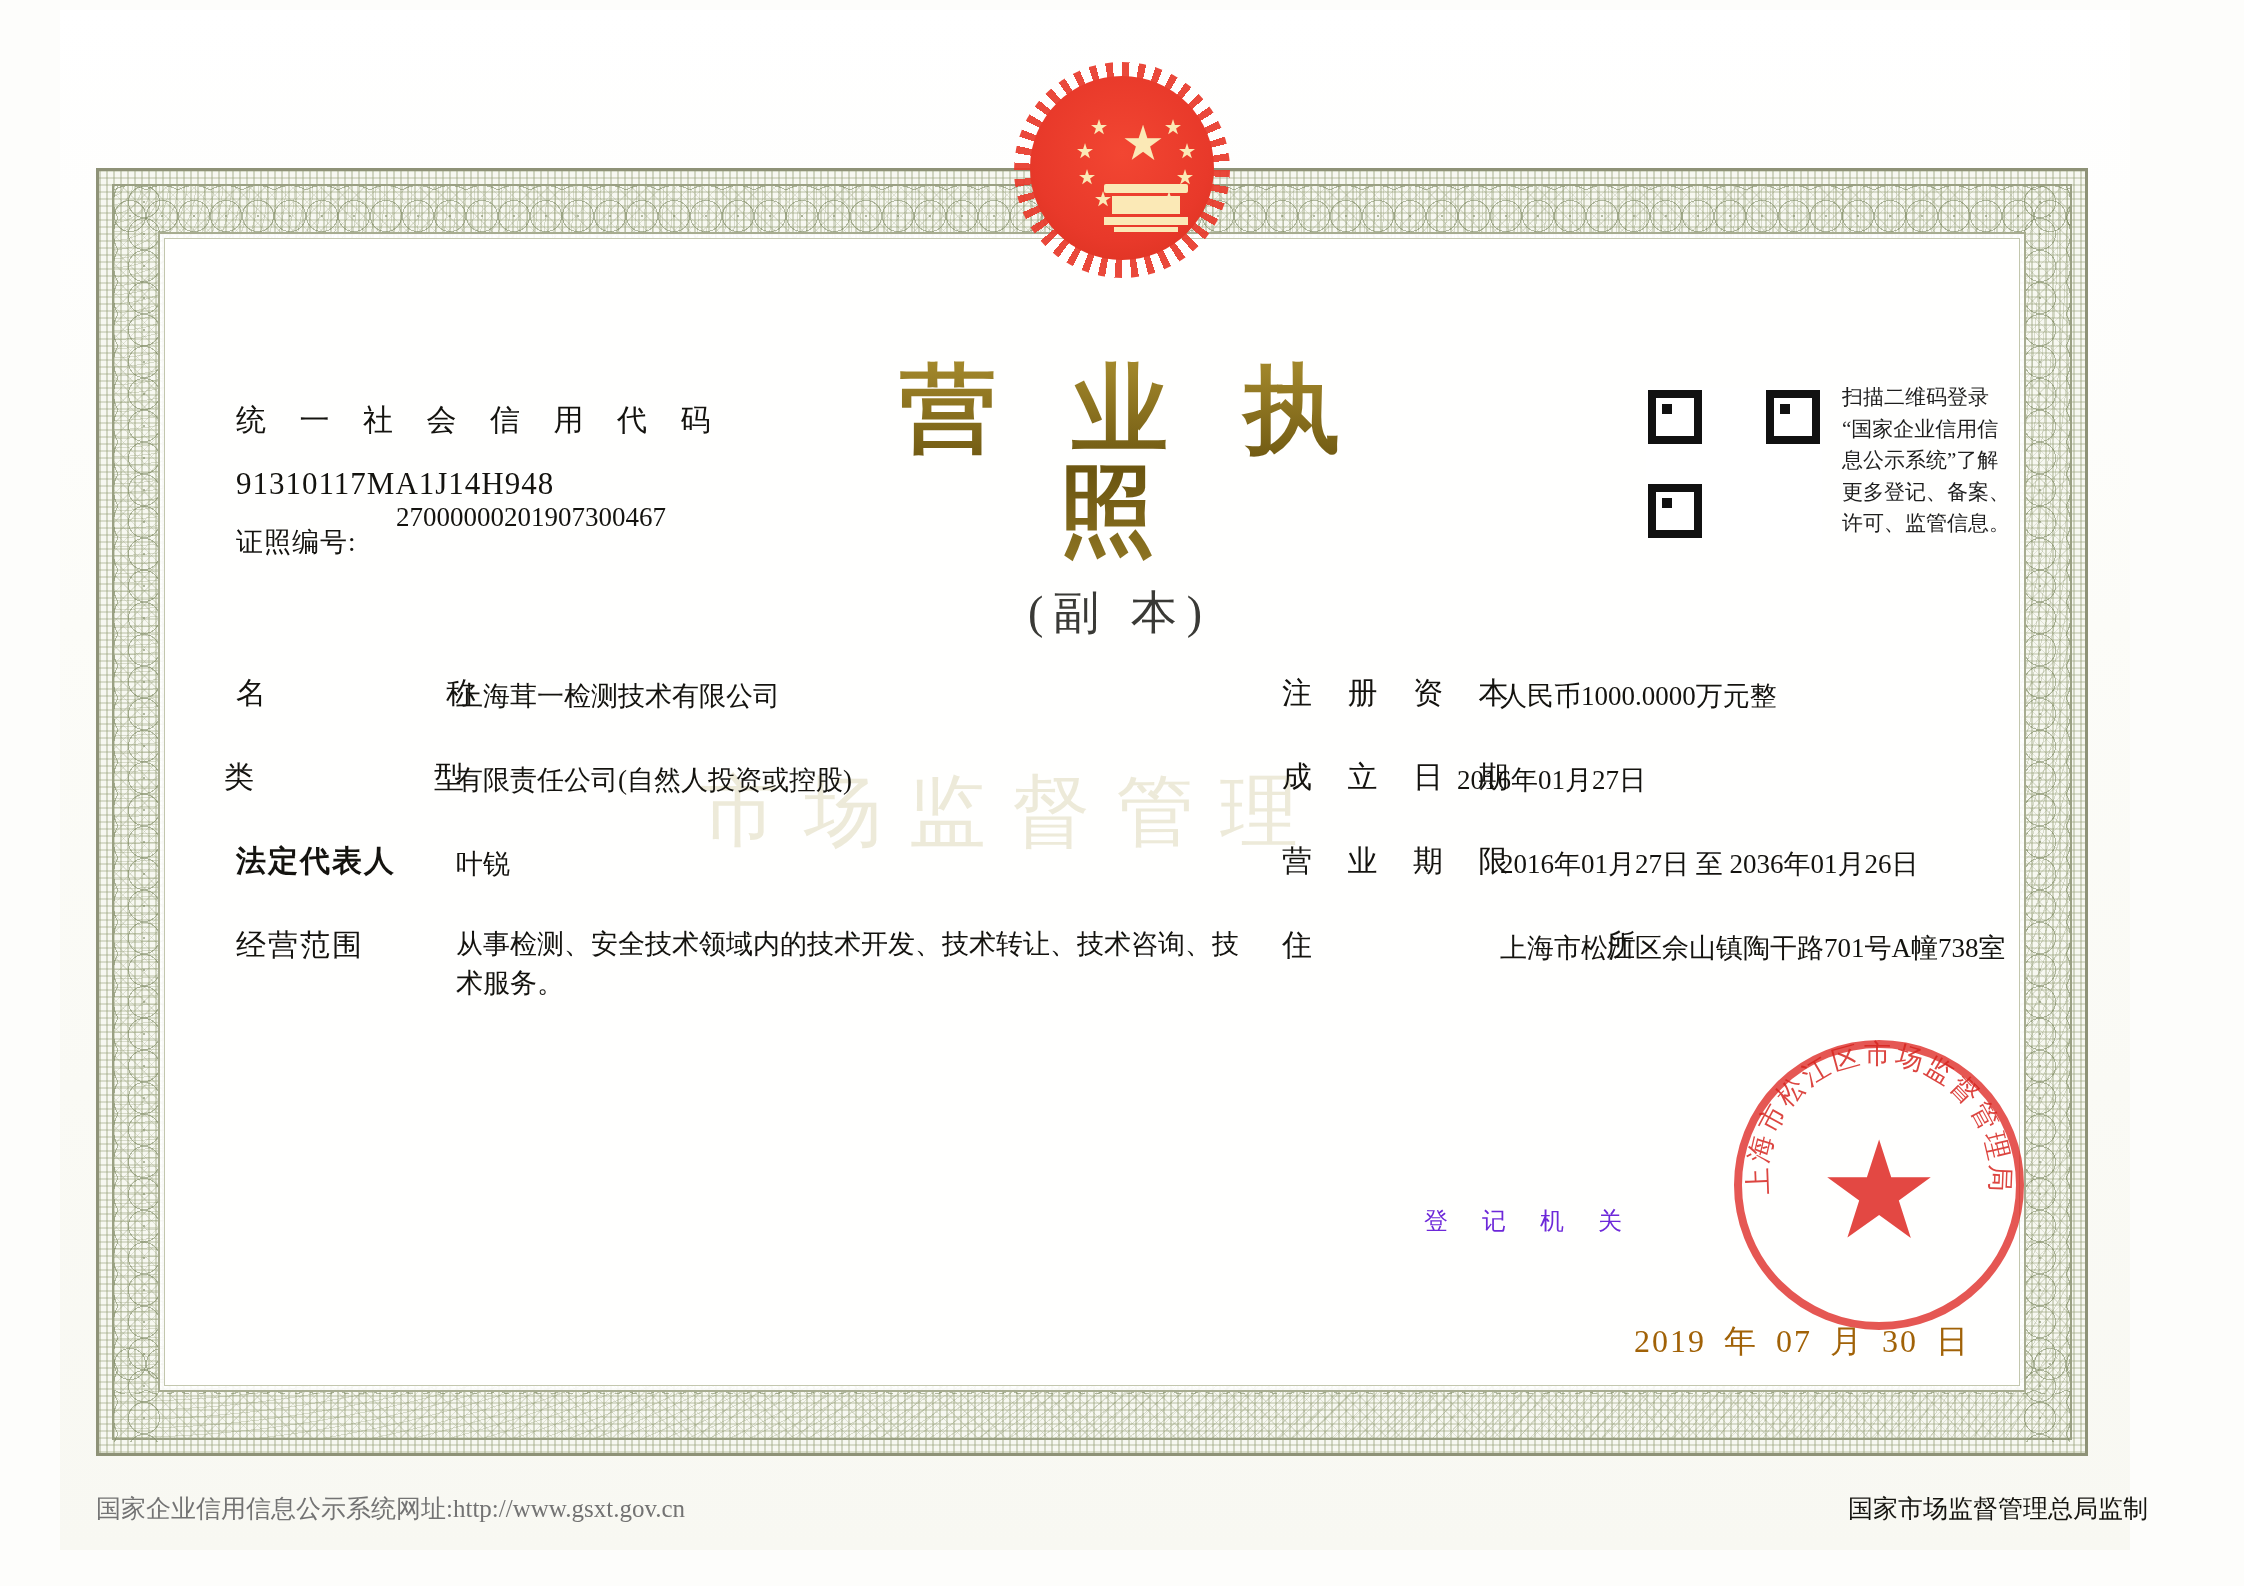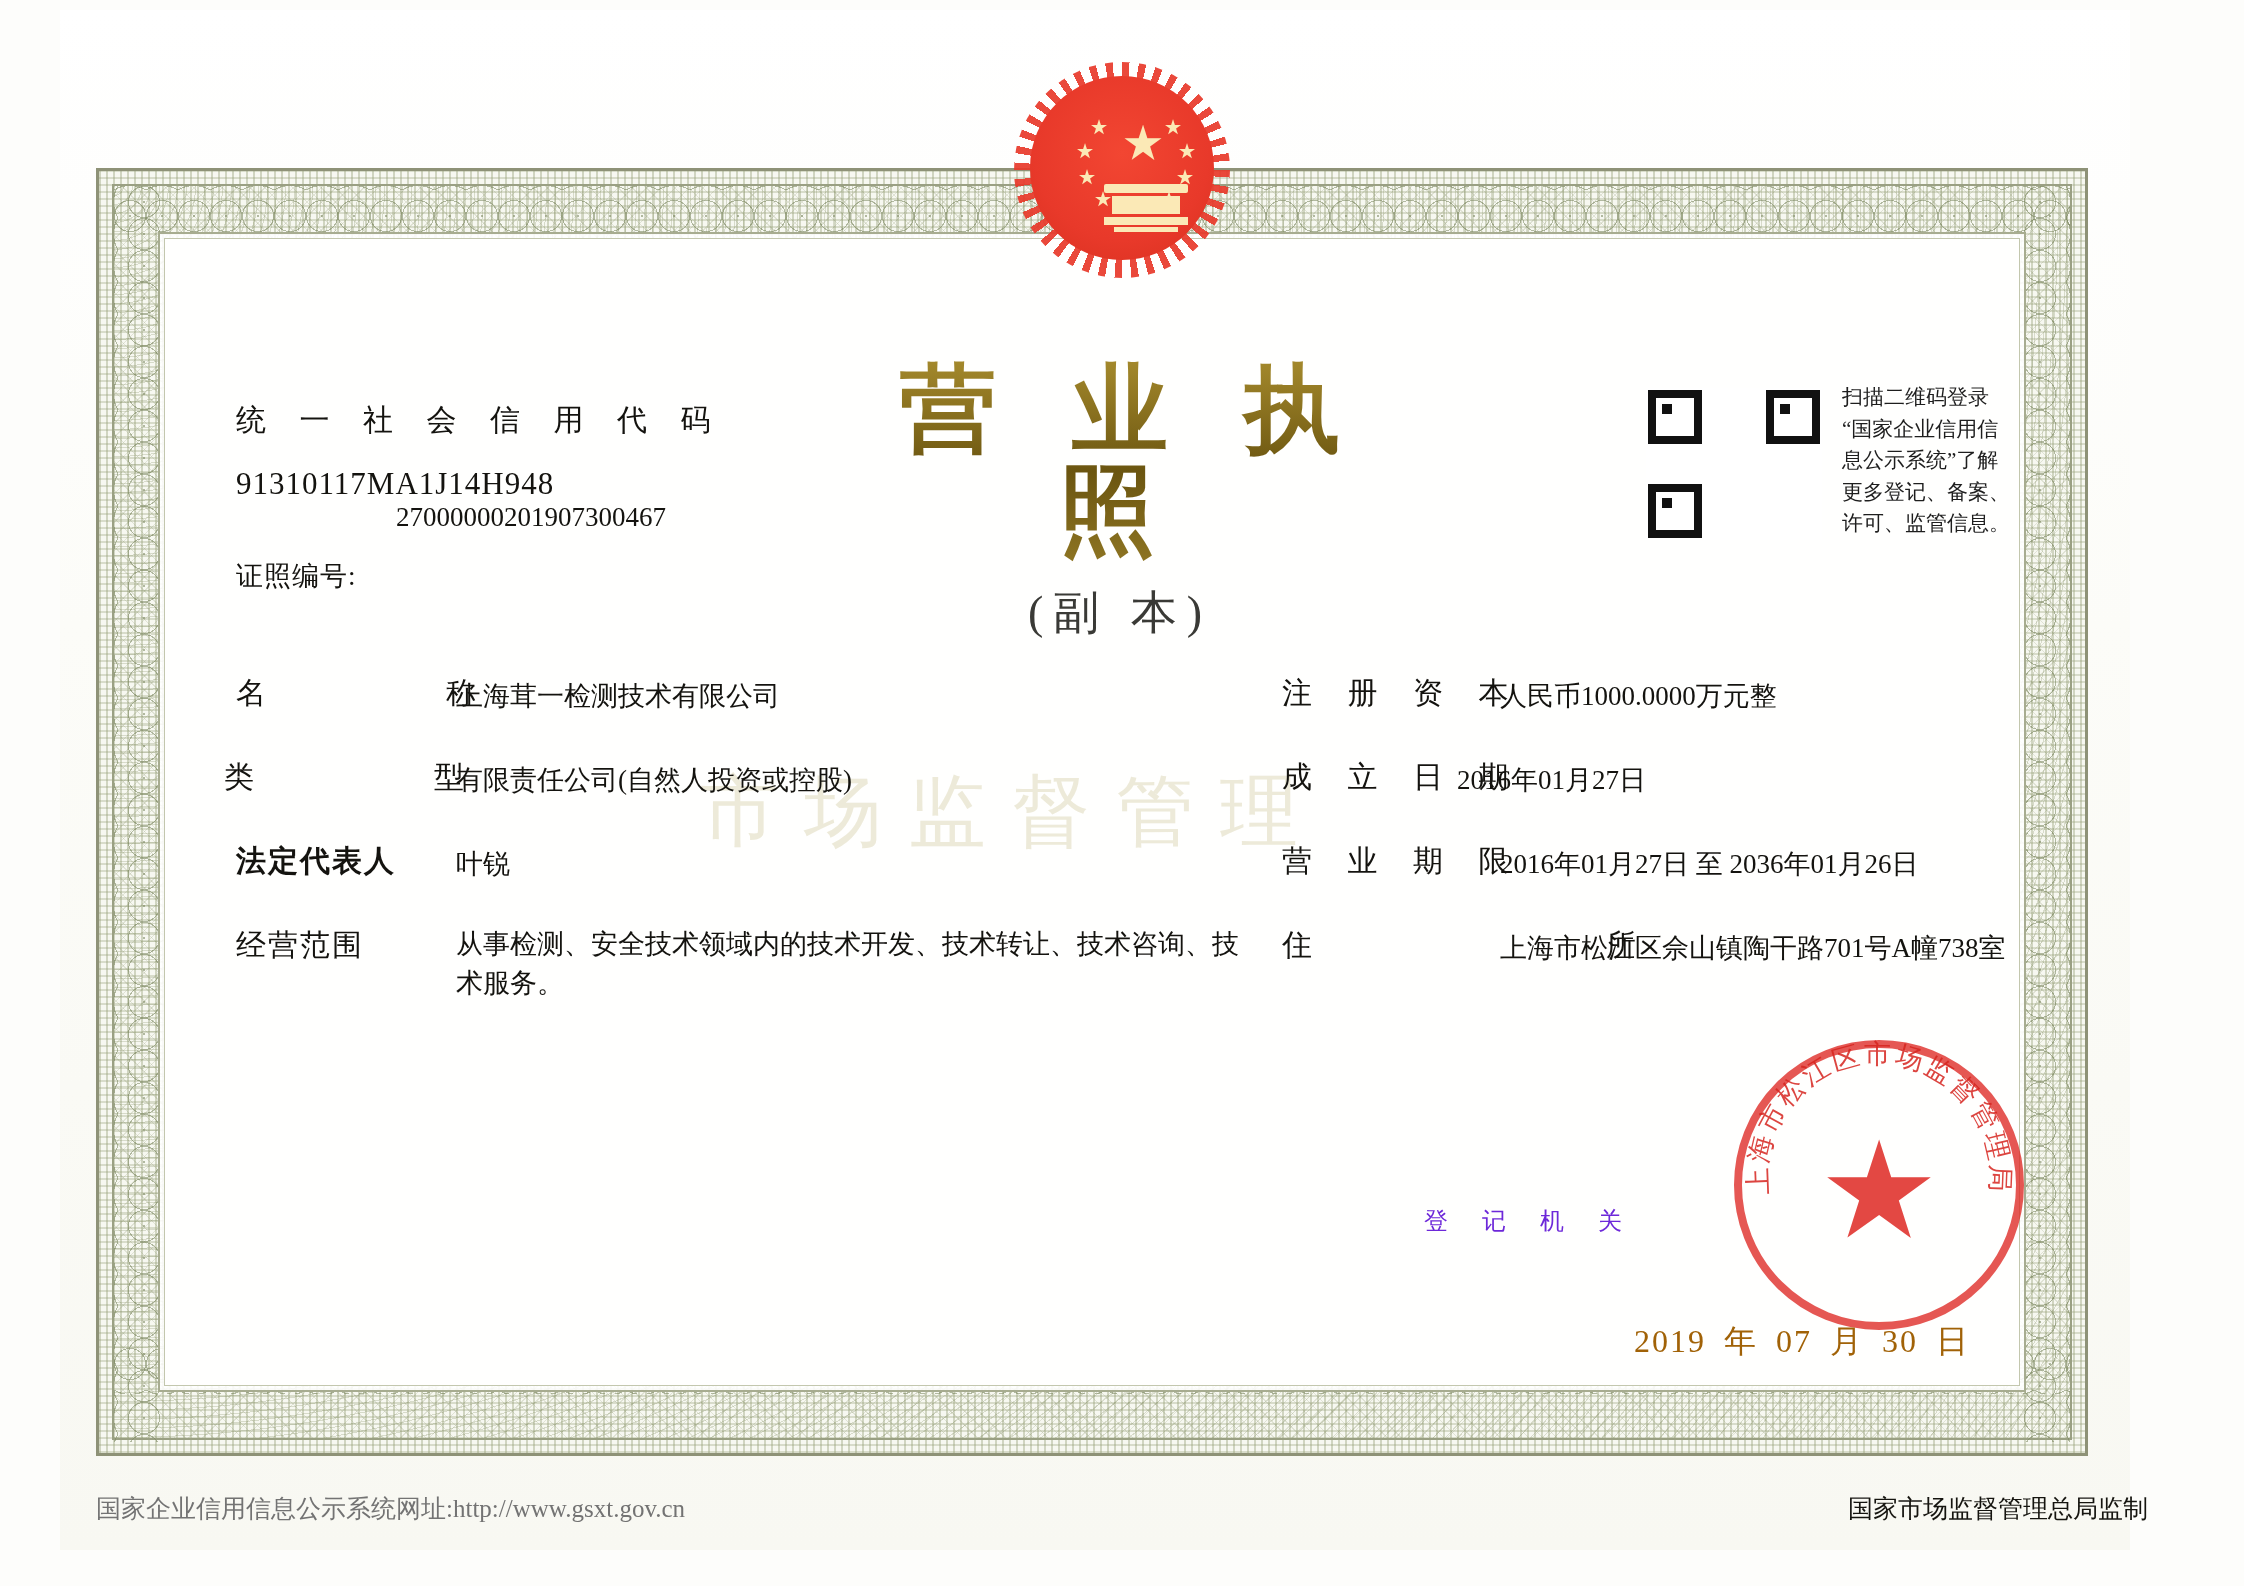--- a/index.html
+++ b/index.html
@@ -284,21 +284,21 @@
     font-size: 27px;
     color: #14130f;
     white-space: nowrap;
     font-family: "Liberation Serif", serif;
   }
   .f-value.wrap { white-space: normal; line-height: 1.45; }
 
   
   #lbl-uscc { left: 236px; top: 400px; letter-spacing: 13px; font-size: 30px; }
   #val-uscc { left: 236px; top: 466px; font-size: 31px; letter-spacing: 1px; }
-  #lbl-certno { left: 236px; top: 558px; font-size: 27px; letter-spacing: 1px;}
+  #lbl-certno { left: 236px; top: 524px; font-size: 27px; letter-spacing: 1px;}
   #val-certno { left: 396px; top: 502px; font-size: 27px; }
 
   #lbl-name { left: 236px; top: 673px; letter-spacing: 40px; }
   #val-name { left: 456px; top: 678px; }
   #lbl-type { left: 224px; top: 757px; letter-spacing: 40px; }
   #val-type { left: 456px; top: 762px; }
   #lbl-legal { left: 236px; top: 841px; font-weight: bold; letter-spacing: 2px; }
   #val-legal { left: 456px; top: 846px; }
   #lbl-scope { left: 236px; top: 925px; letter-spacing: 2px; }
   #val-scope { left: 456px; top: 925px; width: 800px; }

